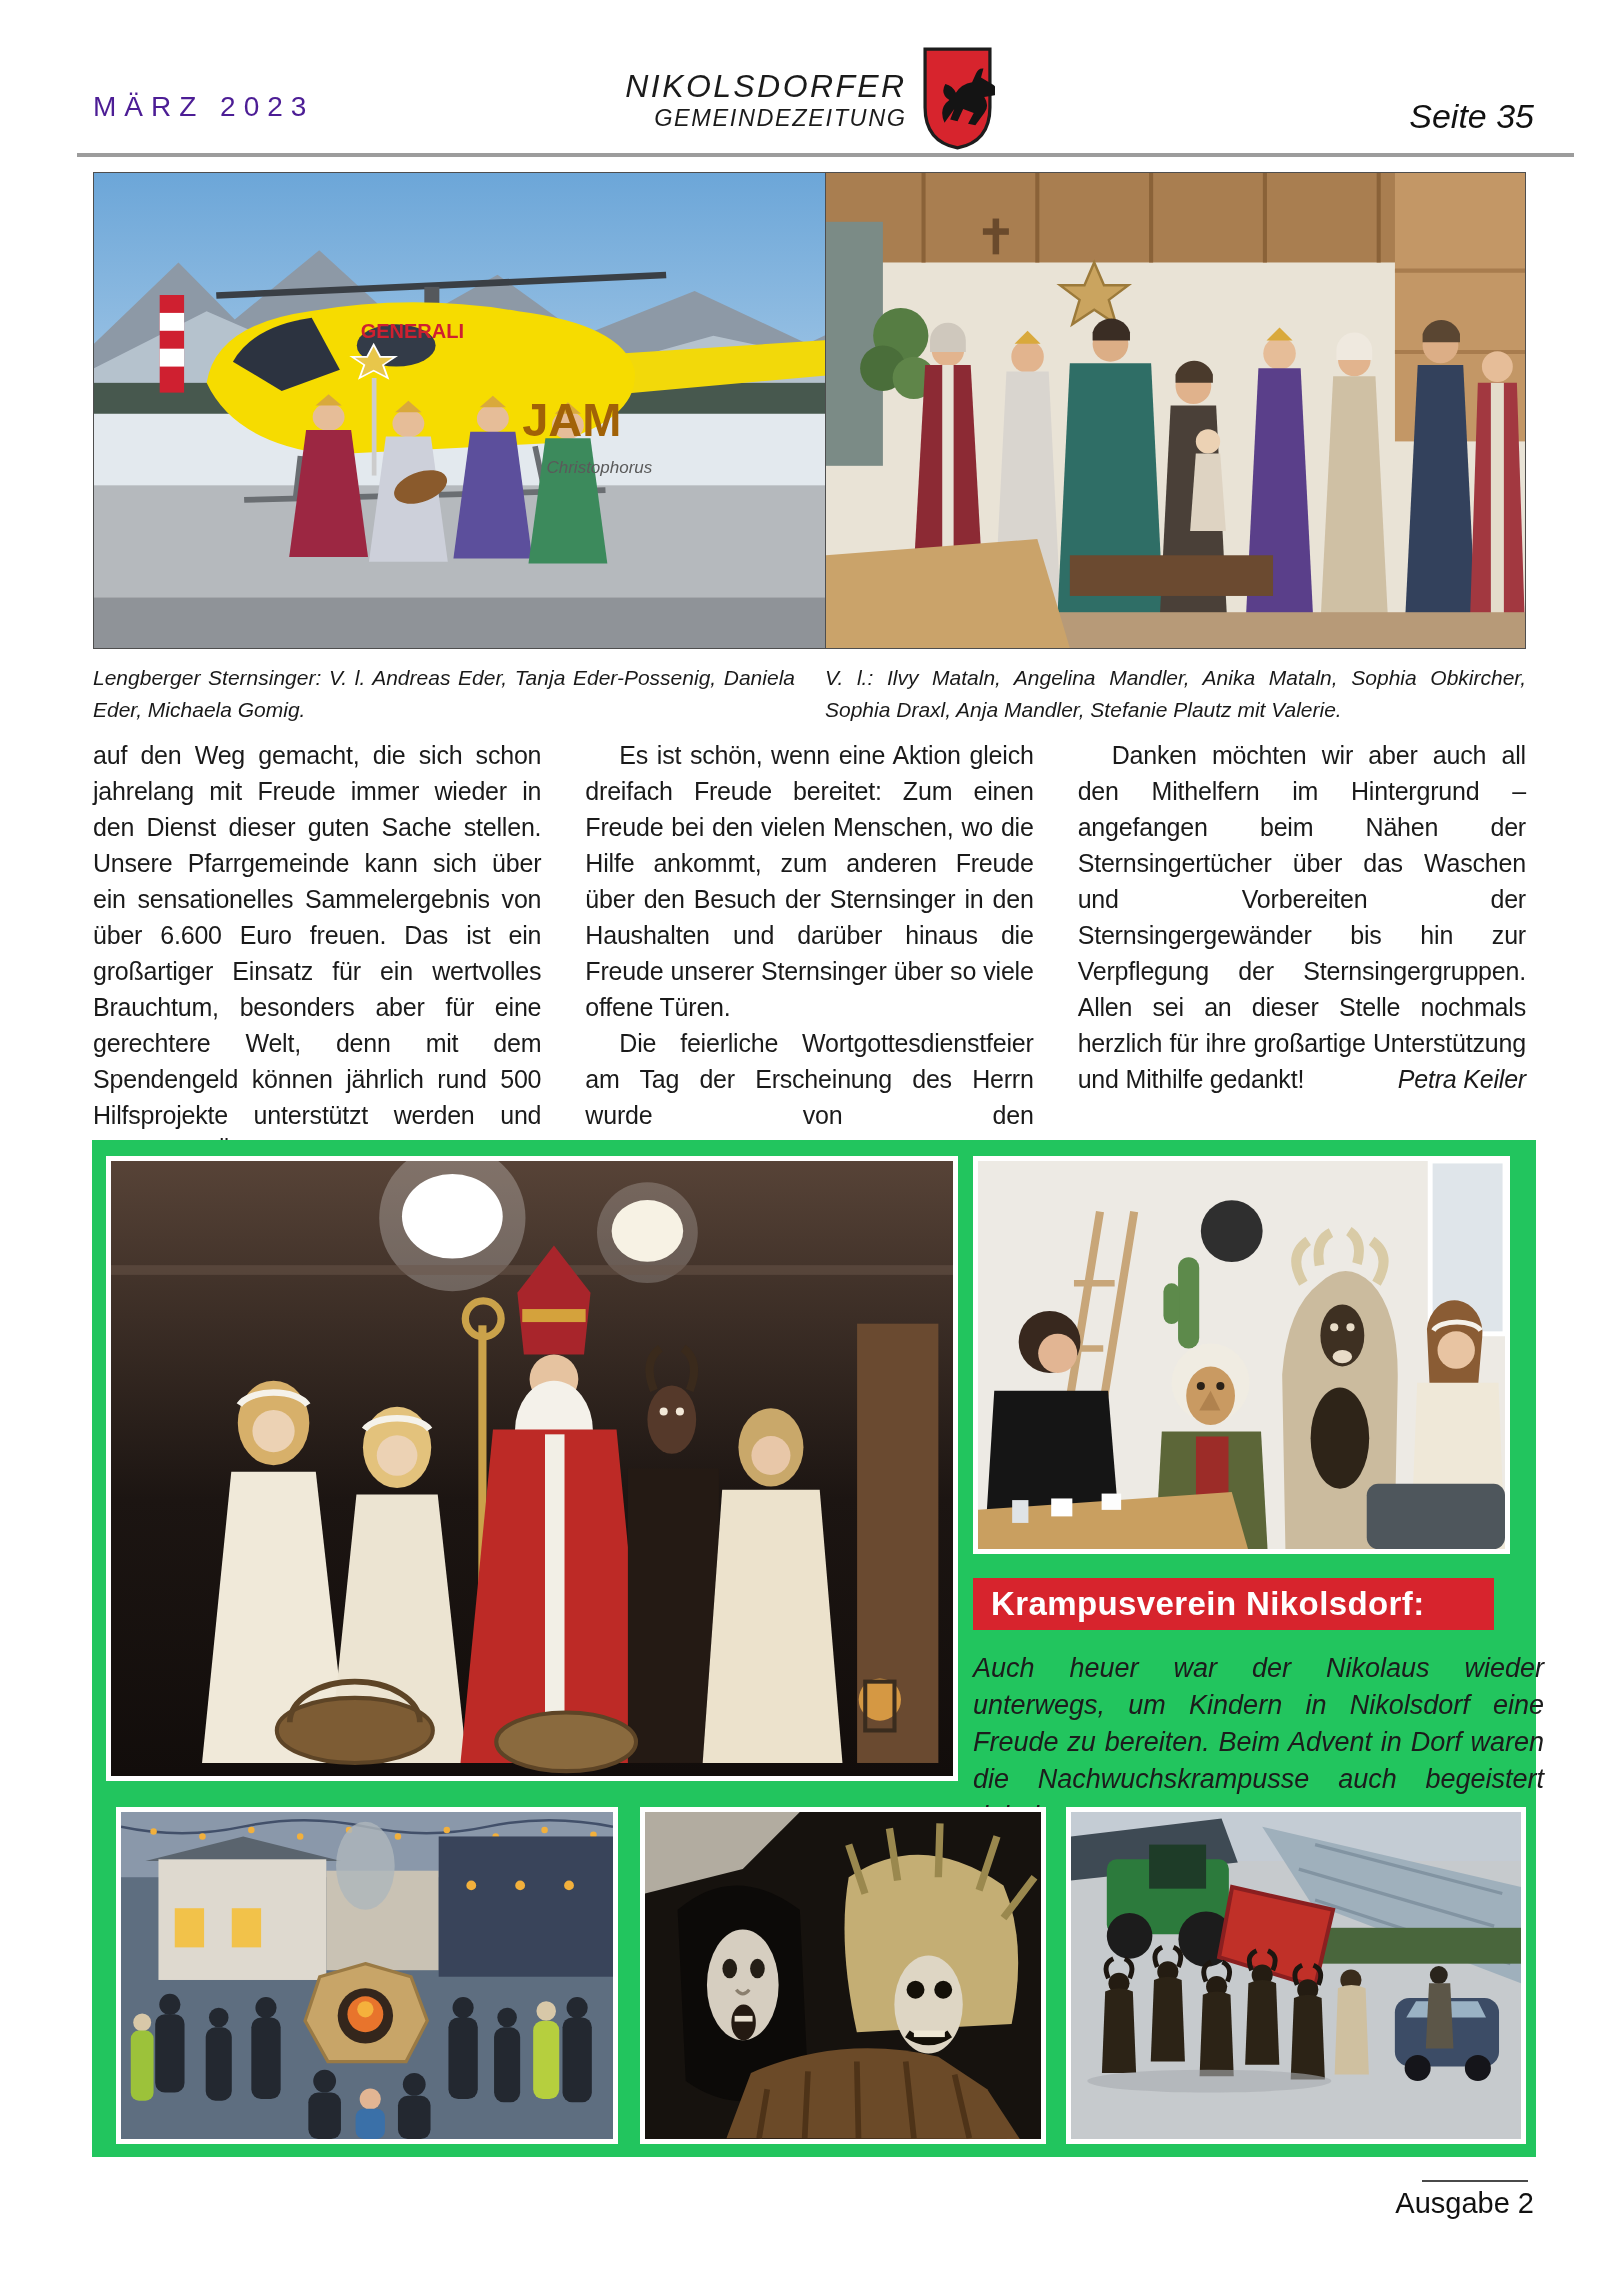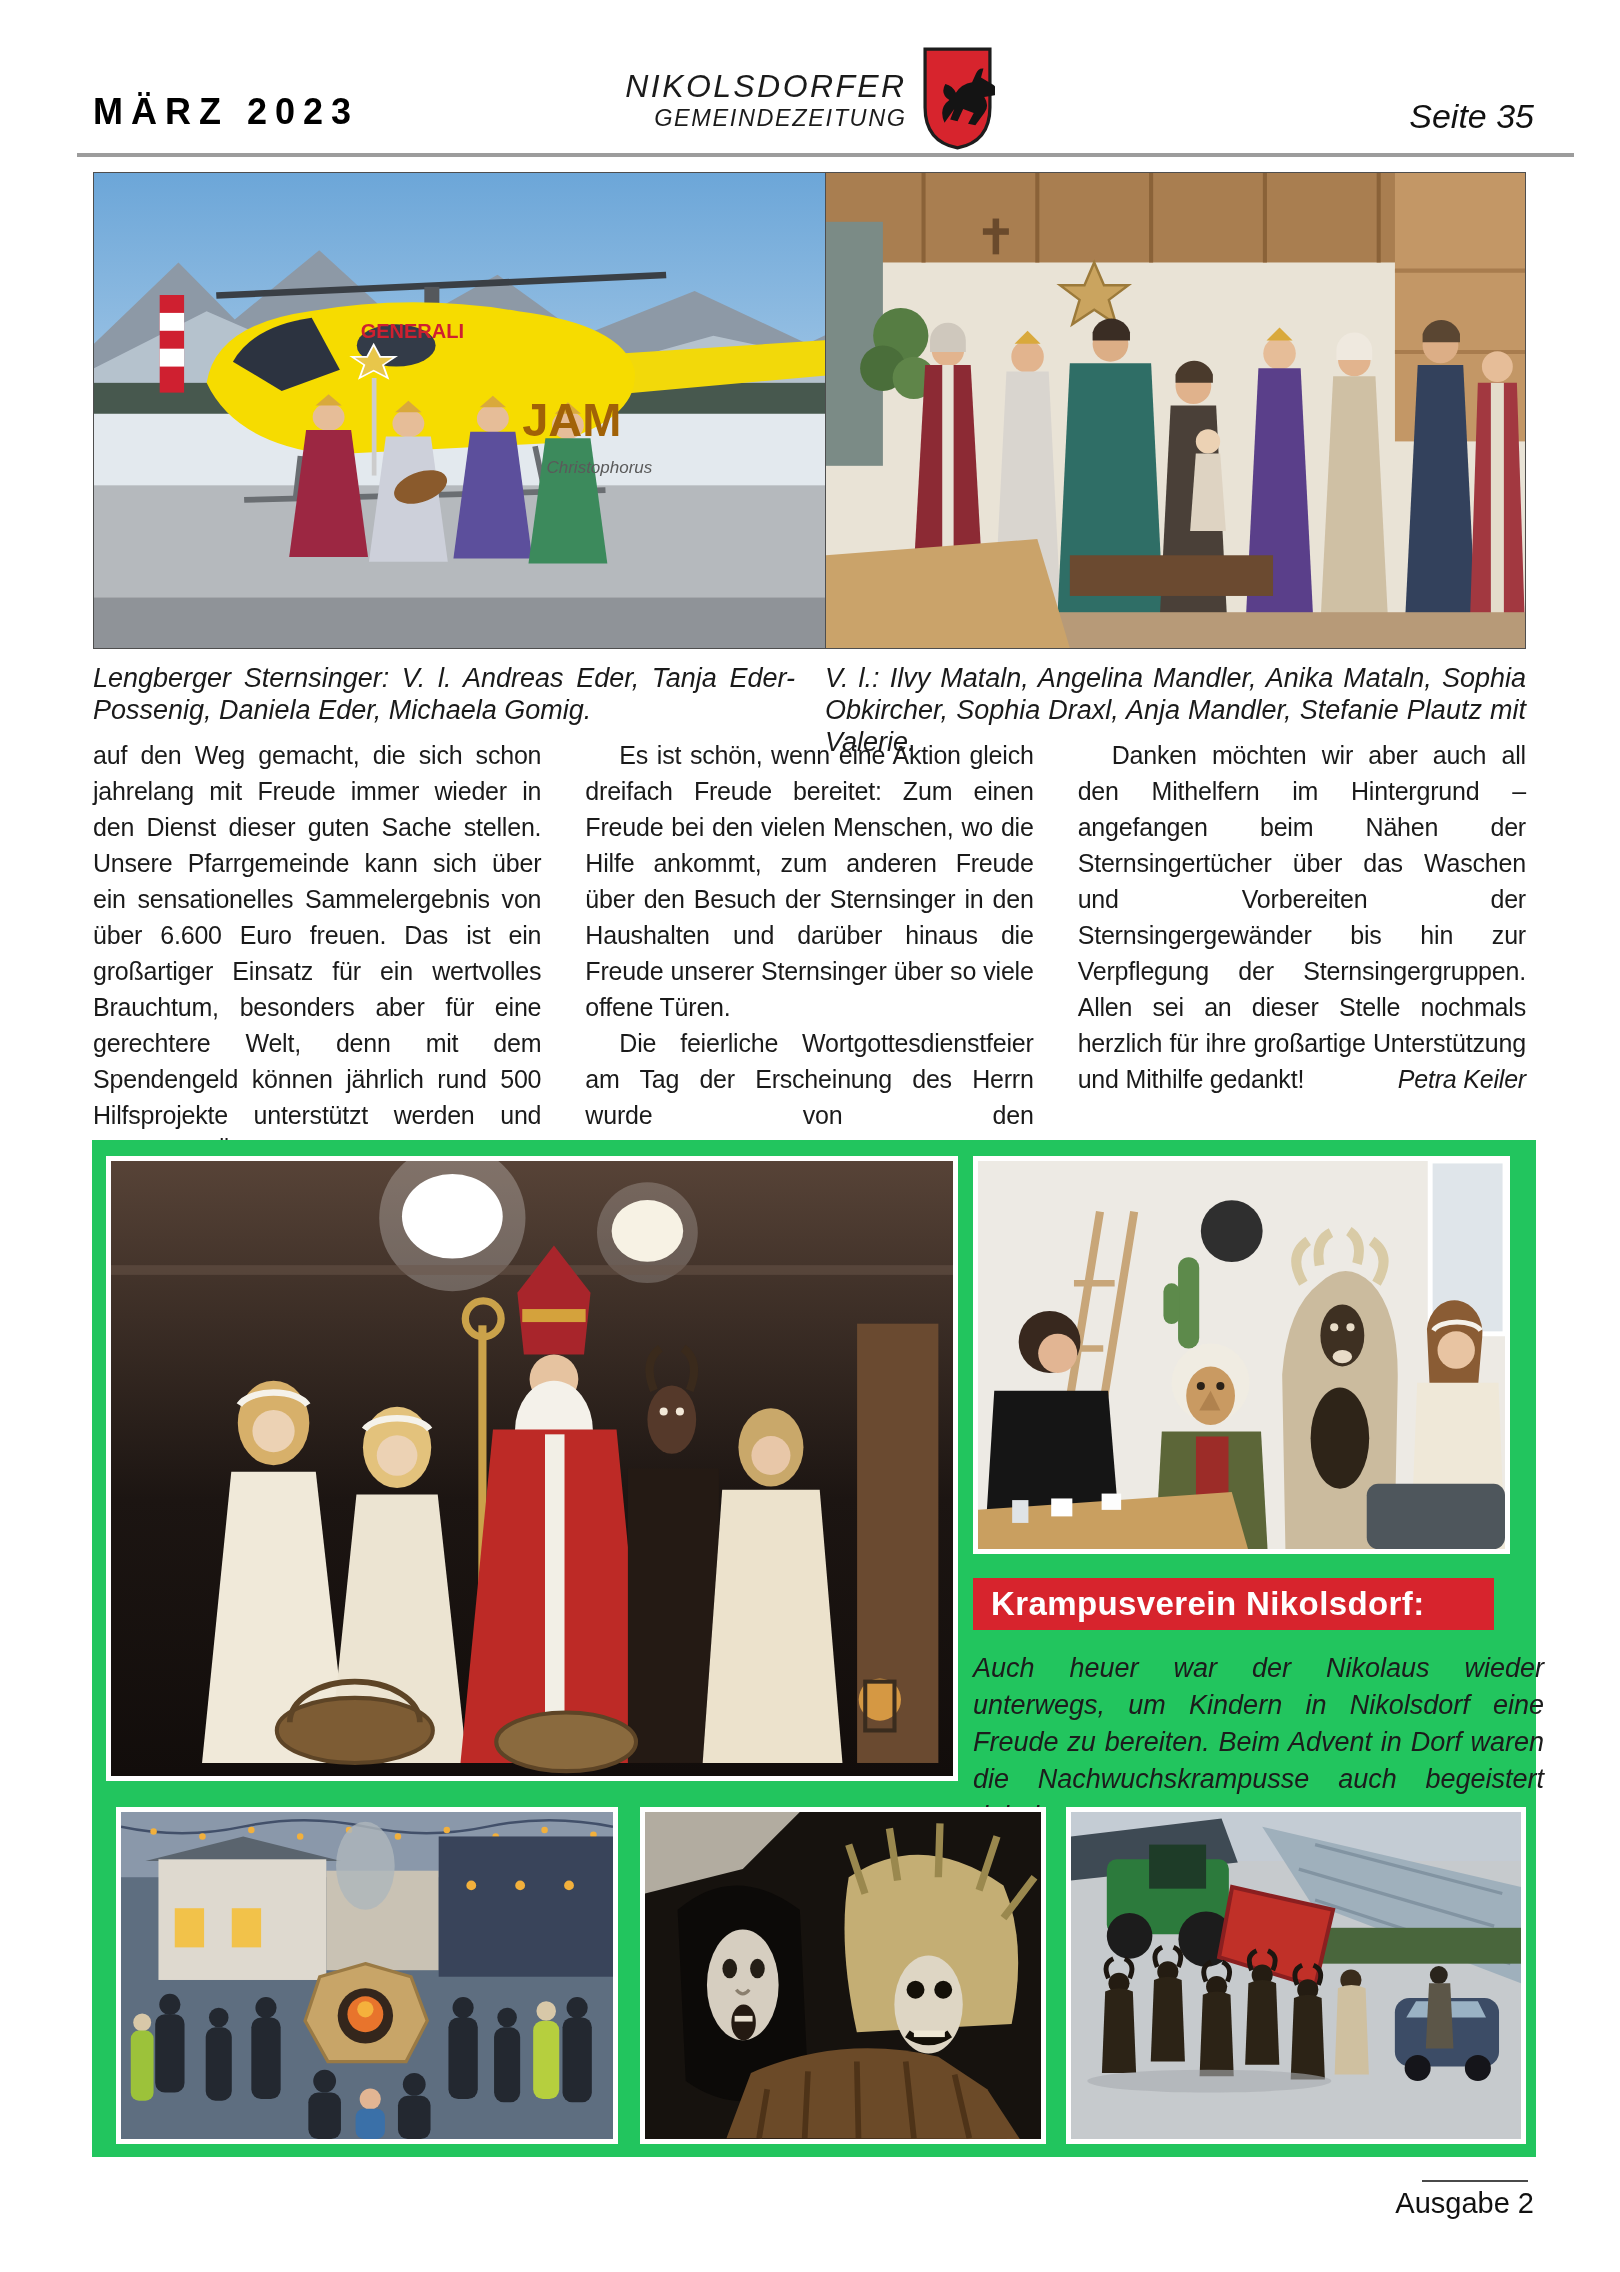--- a/index.html
+++ b/index.html
@@ -2,35 +2,35 @@
 <html lang="de" style="font-size:13px"><head>
 <meta charset="utf-8">
 <style>
   html,body{margin:0;padding:0;}
   body{
     width:1620px;height:2273px;position:relative;background:#ffffff;
     font-family:"Liberation Sans",sans-serif;color:#1a1a1a;overflow:hidden;
   }
   .abs{position:absolute;}
   
-  #hdr-date{left:93px;top:91px;font-size:36px;font-weight:700;letter-spacing:8px;color:#000000;}
+  #hdr-date{left:93px;top:91px;font-size:28px;font-weight:400;letter-spacing:8px;color:#4c1d95;}
   #masthead{left:0;right:0;top:45px;display:flex;justify-content:center;align-items:center;gap:13px;}
   #masthead .mh-text{text-align:right;color:#1b1b1b;line-height:1.12;font-style:italic;}
   #masthead .mh1{font-size:32px;letter-spacing:2.4px;font-weight:400;}
   #masthead .mh2{font-size:23.5px;letter-spacing:1.6px;font-weight:400;}
   #hdr-page{right:86px;top:97px;font-size:34px;font-weight:400;color:#111;font-style:italic;}
   #hdr-rule{left:77px;top:153px;width:1497px;height:4px;background:#9c9c9c;}
   
   .photo{position:absolute;box-sizing:border-box;overflow:hidden;background:#ddd;}
   .photo.topfrm{border:1.6px solid #4e4e4e;}
   .photo.whtfrm{border:5.7px solid #ffffff;}
   .photo svg{display:block;width:100%;height:100%;}
   .ph-label{position:absolute;white-space:nowrap;}
   
-  .caption{position:absolute;font-style:italic;font-size:27px;line-height:32px;text-align:justify;color:#1a1a1a;}
+  .caption{position:absolute;font-style:italic;font-size:21px;line-height:32px;text-align:justify;color:#1a1a1a;}
   #article{left:93px;top:737px;width:1433px;display:flex;gap:44px;}
   #article .col{flex:1;font-size:25px;line-height:36px;text-align:justify;letter-spacing:-0.2px;}
   #article p{margin:0;}
   #article p.ind{text-indent:34px;}
   .byline{float:right;font-style:italic;}
   
   #panel{left:92px;top:1140px;width:1444px;height:1017px;background:#22c55e;}
   #kr-banner{left:881px;top:438px;width:521px;height:52px;background:#d7242d;display:flex;align-items:center;}
   #kr-banner span{color:#ffffff;font-weight:700;font-size:33px;padding-left:18px;letter-spacing:0.4px;}
   #kr-text{left:881px;top:510px;width:571px;font-style:italic;font-size:27px;line-height:37px;text-align:justify;color:#1c1c1c;}

